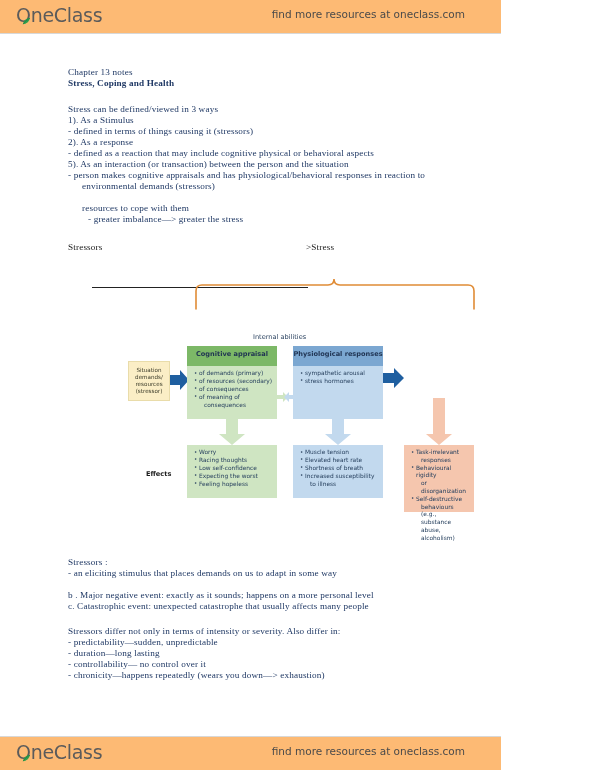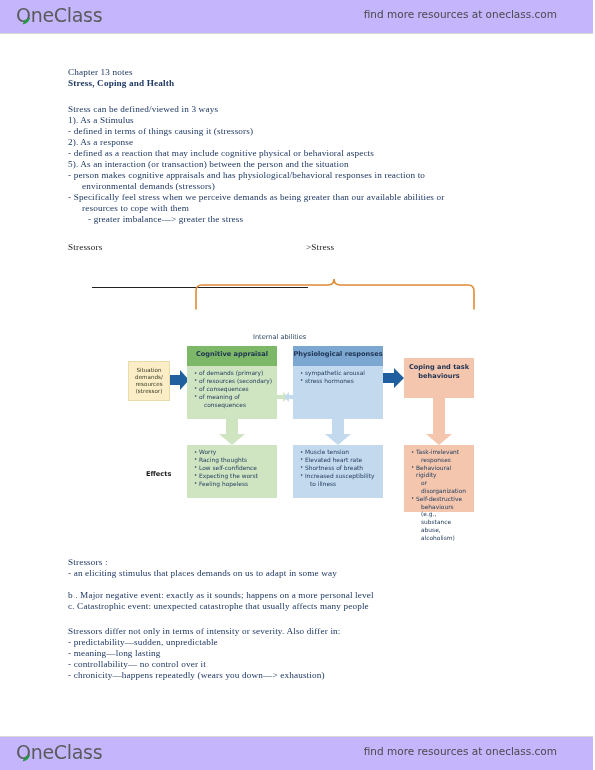--- a/index.html
+++ b/index.html
@@ -12,23 +12,23 @@
     background: #ffffff;
     font-family: "Liberation Serif", serif;
     position: relative;
     overflow: hidden;
   }
 
   
   .banner {
     position: absolute;
     left: 0;
-    width: 593px;
+    width: 501px;
     height: 33px;
-    background: #c4b5fd;
+    background: #fdba74;
   }
   #header-banner { top: 0; border-bottom: 1px solid #d8d8d8; }
   #footer-banner { top: 736px; border-top: 1px solid #d8d8d8; }
 
   .brand {
     position: absolute;
     left: 16px;
     top: 4px;
     font-family: "DejaVu Sans", sans-serif;
     font-size: 19px;
@@ -242,36 +242,35 @@
   <div class="note-line bold" style="left:68px; top:45px;">Stress, Coping and Health</div>
 
   <div class="note-line" style="left:68px; top:71px;">Stress can be defined/viewed in 3 ways</div>
   <div class="note-line" style="left:68px; top:82px;">1). As a Stimulus</div>
   <div class="note-line" style="left:68px; top:93px;">- defined in terms of things causing it (stressors)</div>
   <div class="note-line" style="left:68px; top:104px;text-align:right;">2).  As a response</div>
   <div class="note-line" style="left:68px; top:115px;">-   defined as a reaction that may include cognitive physical or behavioral aspects</div>
   <div class="note-line" style="left:68px; top:126px;">5).  As an interaction (or transaction) between the person and the situation</div>
   <div class="note-line" style="left:68px; top:137px;text-align:center;">-   person makes cognitive appraisals and has physiological/behavioral responses in reaction to</div>
   <div class="note-line" style="left:82px; top:148px;">environmental demands (stressors)</div>
-  <div class="note-line" style="left:68px; top:159px;">-   Specifically feel stress when we perceive demands as being greater than our available abilities or</div>
   <div class="note-line" style="left:82px; top:170px;">resources to cope with them</div>
   <div class="note-line" style="left:88px; top:181px;">-   greater imbalance—&gt; greater the stress</div>
 
   <div class="note-line dark" style="left:68px; top:209px;">Stressors</div>
   <div id="stress-arrow-line"></div>
   <div class="note-line dark" style="left:306px; top:209px;">&gt;Stress</div>
 
   <div class="note-line" style="left:68px; top:524px;">Stressors :</div>
   <div class="note-line" style="left:68px; top:535px;">-   an eliciting stimulus that places demands on us to adapt in some way</div>
   <div class="note-line" style="left:68px; top:557px;">b .   Major negative event: exactly as it sounds; happens on a more personal level</div>
   <div class="note-line" style="left:68px; top:568px;">c.    Catastrophic event: unexpected catastrophe that usually affects many people</div>
 
   <div class="note-line" style="left:68px; top:593px;">Stressors differ not only in terms of intensity or severity. Also differ in:</div>
   <div class="note-line" style="left:68px; top:604px;">-    predictability—sudden, unpredictable</div>
-  <div class="note-line" style="left:68px; top:615px;">-    meaning—long lasting</div>
+  <div class="note-line" style="left:68px; top:615px;">-    duration—long lasting</div>
   <div class="note-line" style="left:68px; top:626px;">-    controllability— no control over it</div>
   <div class="note-line" style="left:68px; top:637px;">-    chronicity—happens repeatedly (wears you down—&gt; exhaustion)</div>
 </div>
 
 <svg id="brace" viewBox="0 0 290 34">
   <path d="M6 33 L6 15 Q6 9 12 9 L138 9 Q144 9 144 3 Q144 9 150 9 L278 9 Q284 9 284 15 L284 33" fill="none" stroke="#e08c36" stroke-width="1.6" stroke-linecap="round"></path>
 </svg>
 
 <div id="diagram">
 
@@ -309,21 +308,20 @@
 
   <svg style="position:absolute; left:277px; top:95px; width:18px; height:14px;" viewBox="0 0 18 14">
     <path d="M0 5 L6 5 L6 2 L11 7 L6 12 L6 9 L0 9 Z" fill="#cfe5c2"></path>
     <path d="M18 5 L12 5 L12 2 L7 7 L12 12 L12 9 L18 9 Z" fill="#c2d9ee"></path>
   </svg>
 
   <svg class="arrow-blue" style="left:383px; top:72px; width:22px; height:22px;" viewBox="0 0 22 22">
     <path d="M0 6 L11 6 L11 1 L21 11 L11 21 L11 16 L0 16 Z" fill="#1f5fa0"></path>
   </svg>
 
-  <div class="box" id="coping-box">Coping and task behaviours</div>
 
   <svg class="arrow-down" style="left:218px; top:124px; width:28px; height:27px;" viewBox="0 0 28 27">
     <path d="M8 0 L20 0 L20 15 L27 15 L14 26 L1 15 L8 15 Z" fill="#cfe5c2"></path>
   </svg>
   <svg class="arrow-down" style="left:324px; top:124px; width:28px; height:27px;" viewBox="0 0 28 27">
     <path d="M8 0 L20 0 L20 15 L27 15 L14 26 L1 15 L8 15 Z" fill="#c2d9ee"></path>
   </svg>
   <svg class="arrow-down" style="left:425px; top:103px; width:28px; height:48px;" viewBox="0 0 28 48">
     <path d="M8 0 L20 0 L20 36 L27 36 L14 47 L1 36 L8 36 Z" fill="#f5c6ae"></path>
   </svg>

